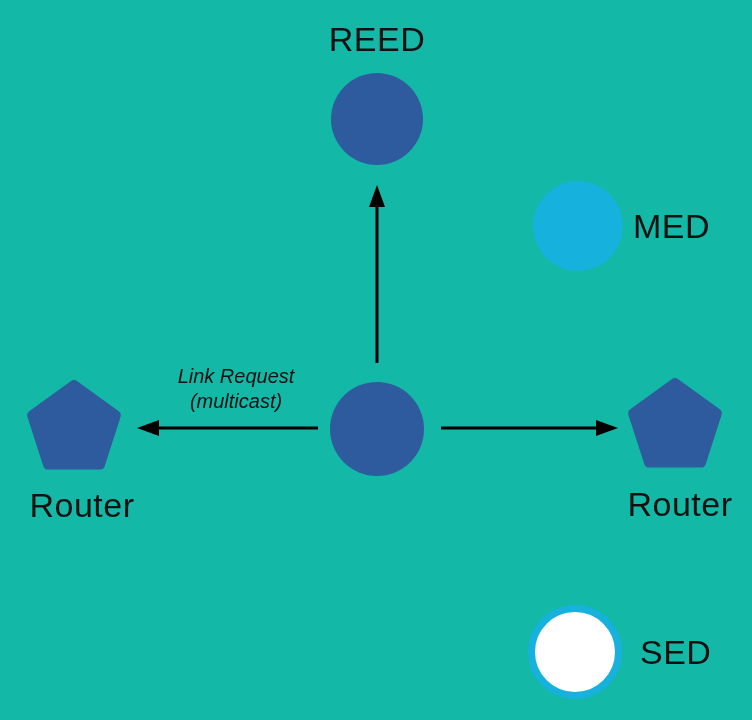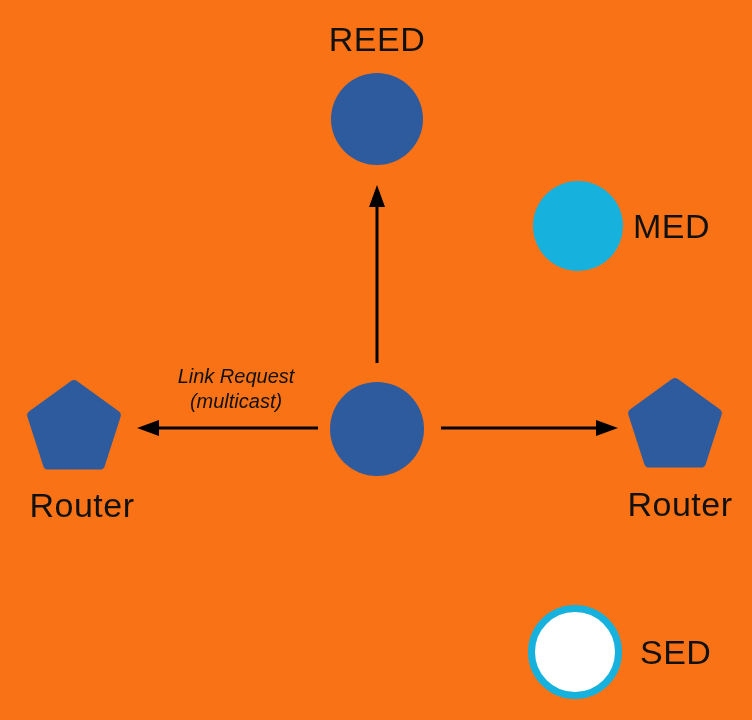--- a/index.html
+++ b/index.html
@@ -4,21 +4,21 @@
 <style>
   html, body {
     margin: 0;
     padding: 0;
     background: #ffffff;
   }
   .stage {
     position: relative;
     width: 752px;
     height: 720px;
-    background: #f97316;
+    background: #14b8a6;
     overflow: hidden;
   }
   svg {
     display: block;
     font-family: "Liberation Sans", sans-serif;
   }
   .node-label {
     font-size: 34px;
     font-weight: 400;
     letter-spacing: 0.5px;

